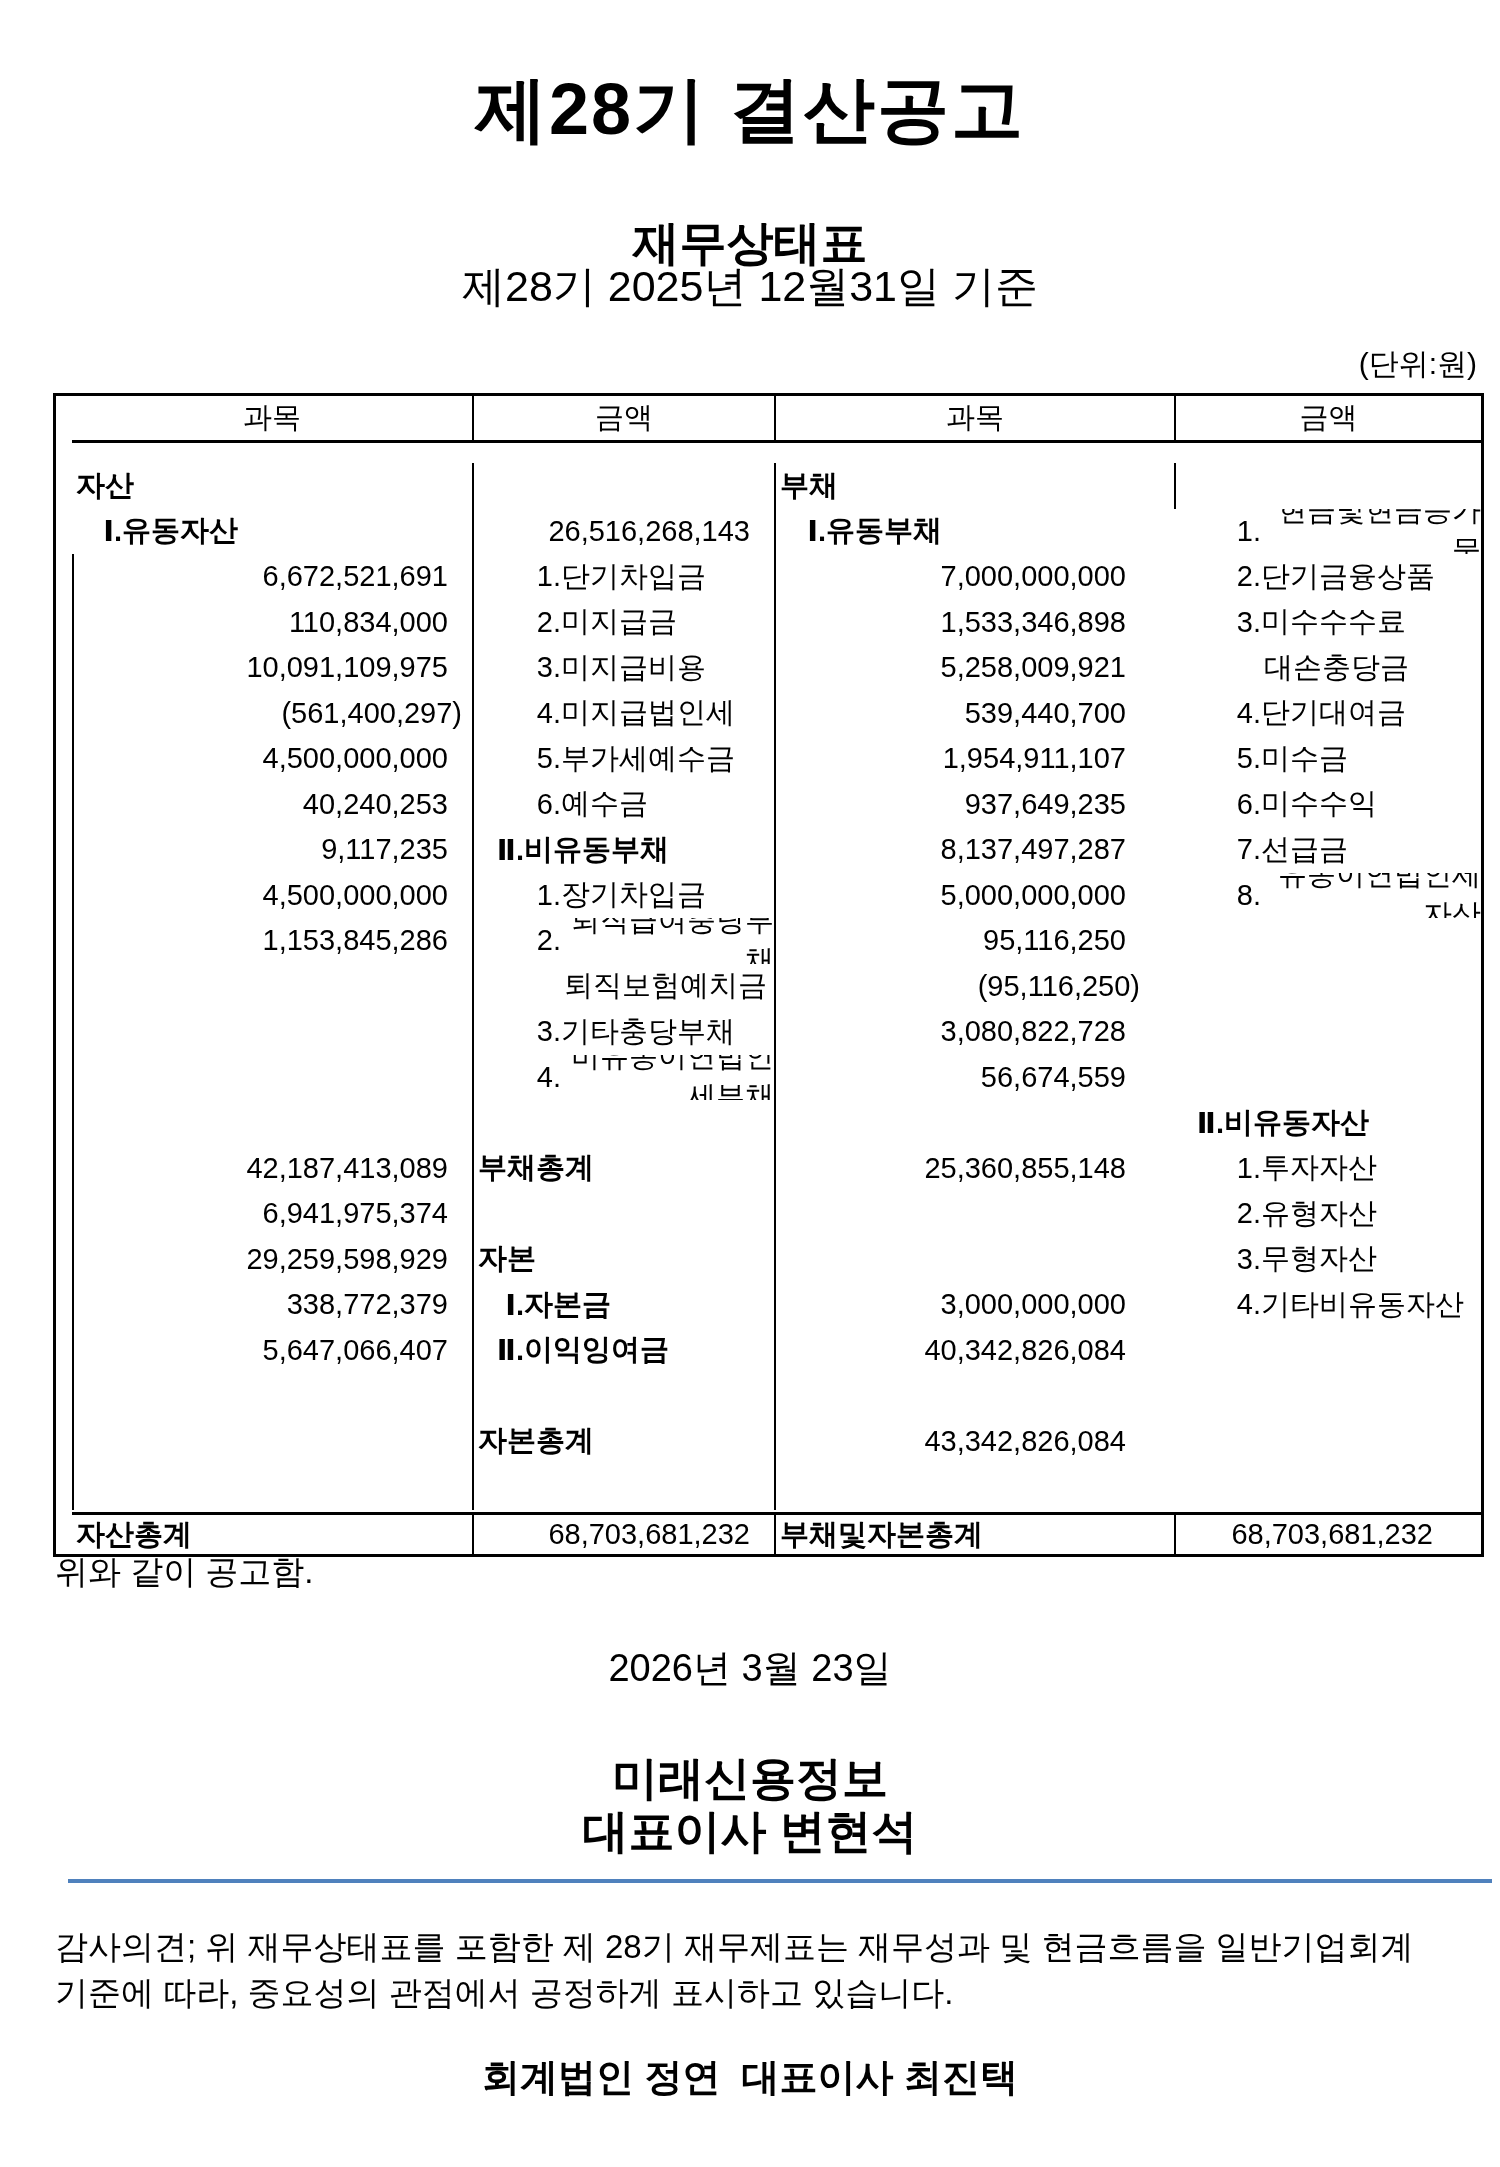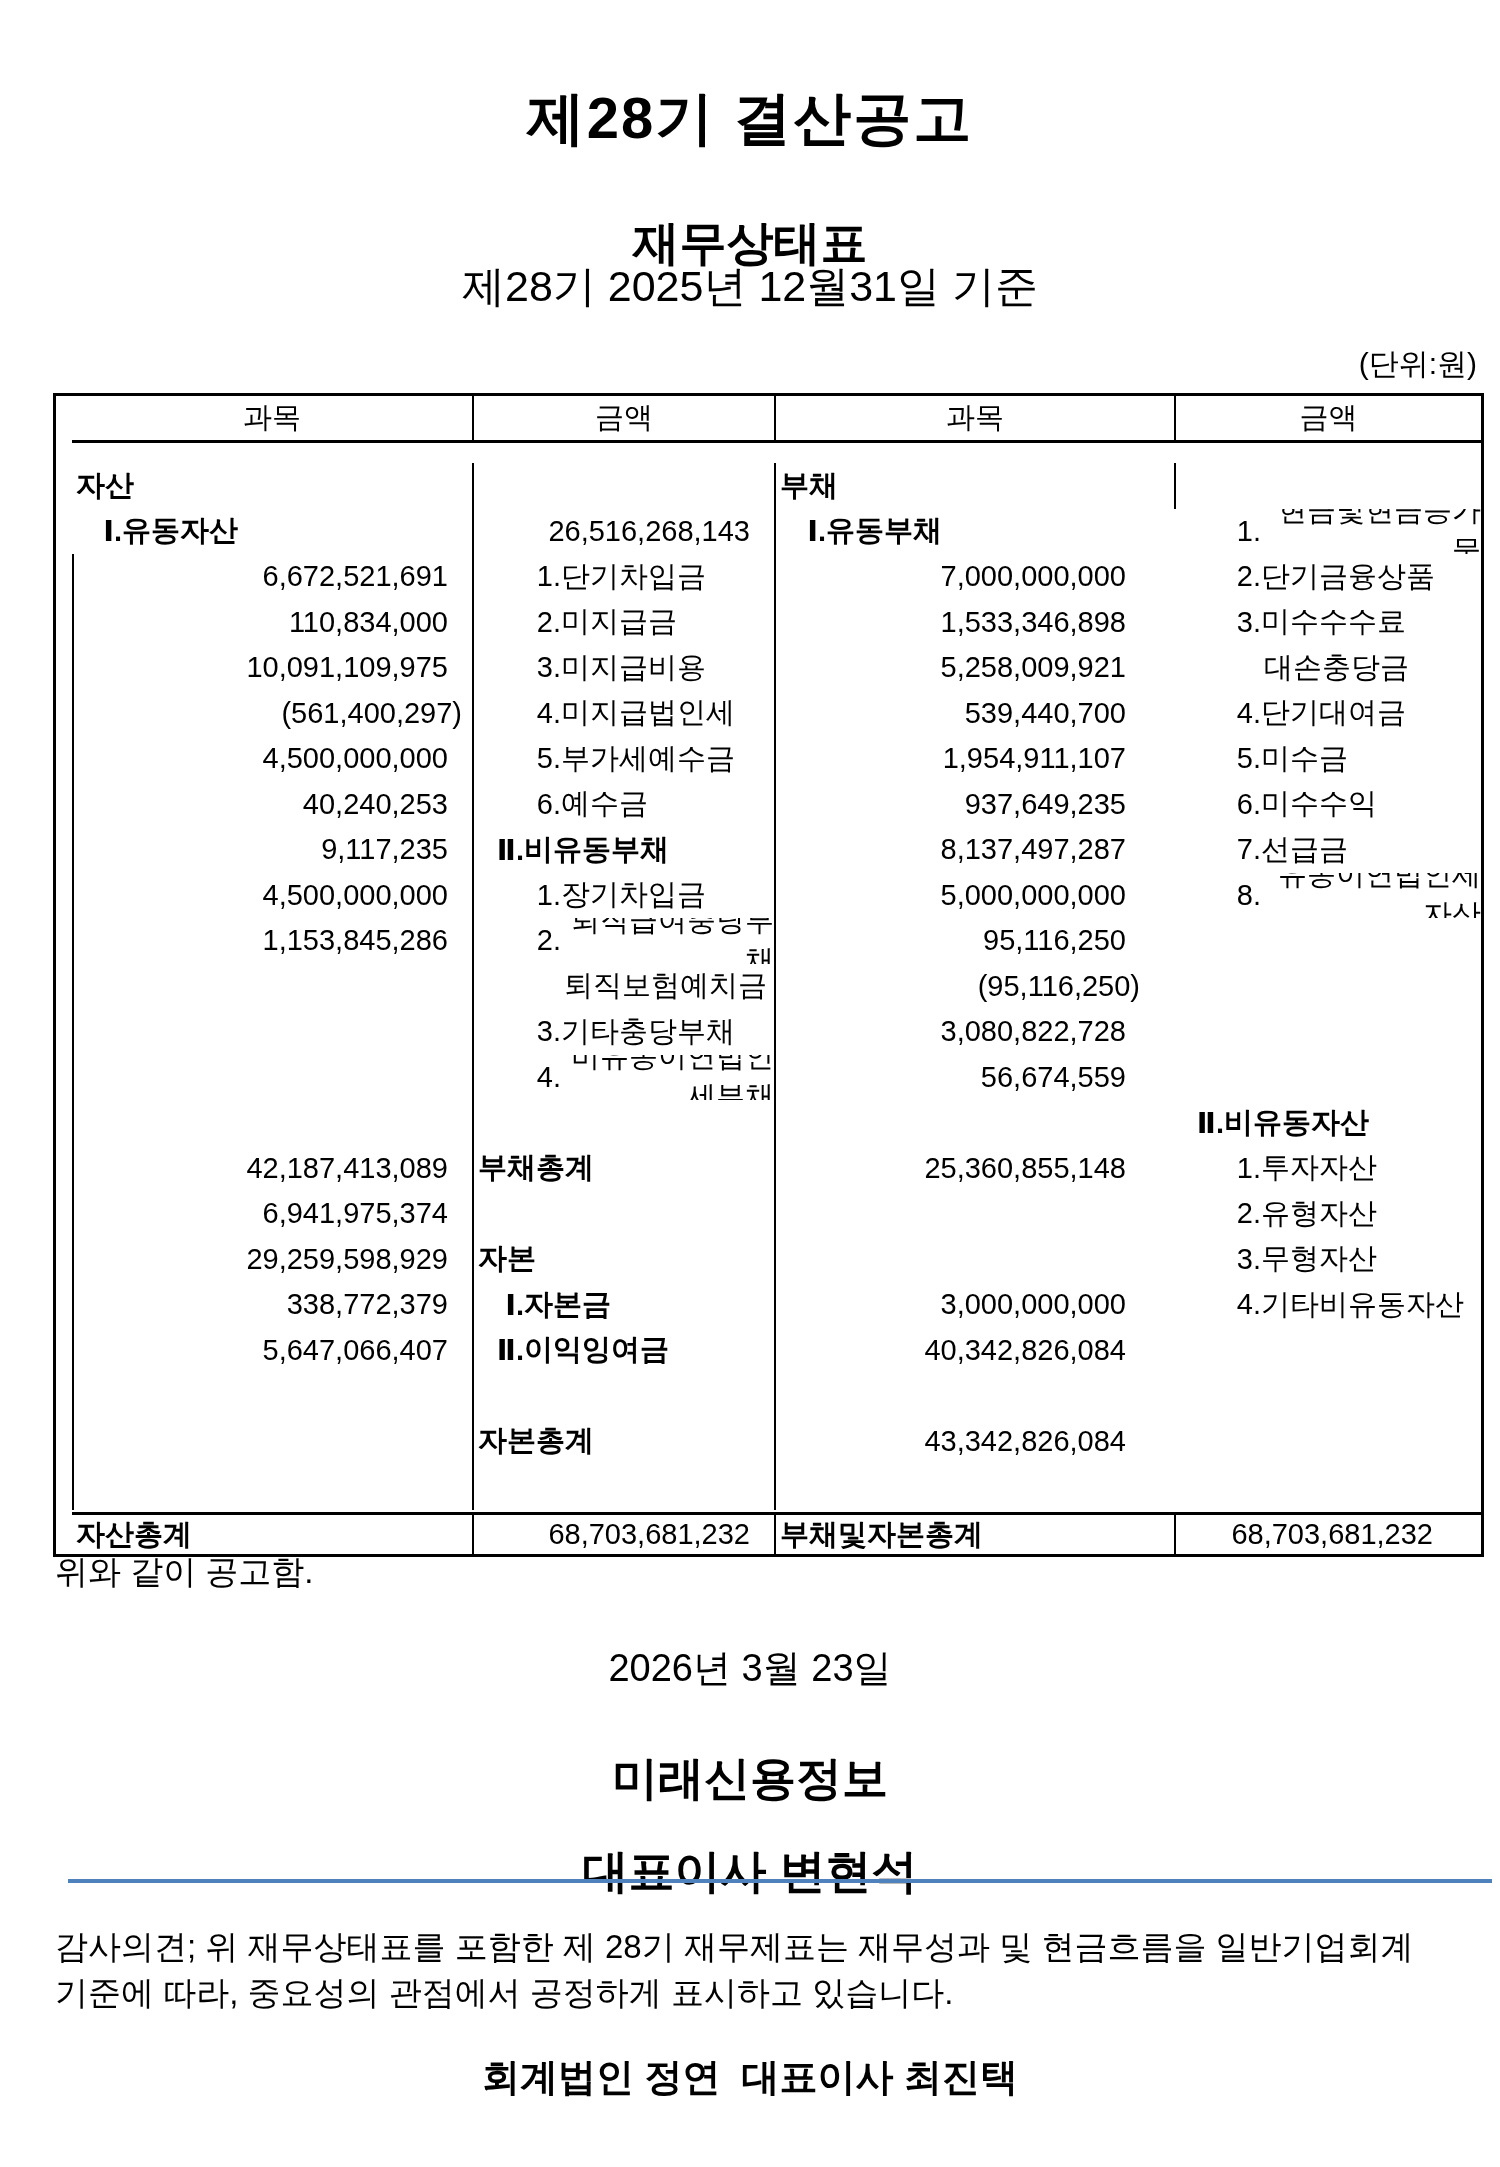--- a/index.html
+++ b/index.html
@@ -4,21 +4,21 @@
 <style>
   html,body{margin:0;padding:0;background:#ffffff;}
   .page{
     position:relative;
     width:1500px;height:2167px;
     background:#ffffff;color:#000;
     font-family:"Liberation Sans","DejaVu Sans",sans-serif;
     overflow:hidden;
   }
   .centered{position:absolute;left:0;width:1500px;text-align:center;white-space:pre;}
-  .doc-title{top:80px;font-size:58px;font-weight:bold;letter-spacing:2px;}
+  .doc-title{top:62px;font-size:72px;font-weight:bold;letter-spacing:2px;}
   .doc-subtitle{top:212px;font-size:47px;font-weight:bold;}
   .doc-date{top:258px;font-size:43px;}
   .unit-label{position:absolute;top:344px;right:23px;font-size:30px;}
 
   
   .fin-table{
     position:absolute;left:53px;top:393px;width:1431px;
     border:3px solid #000;box-sizing:border-box;background:#fff;
     font-size:29px;
     padding-left:16px;
@@ -45,21 +45,21 @@
   .cA{padding-right:24px;}
   .cB{padding-right:48px;}
   .cA.paren{padding-right:10px;}
   .cB.paren{padding-right:34px;}
   .trow{height:39px;}
 
   
   .announce-note{position:absolute;left:55px;top:1550px;font-size:33px;}
   .announce-date{top:1643px;font-size:38px;}
   .company-name{top:1748px;font-size:46px;font-weight:bold;}
-  .ceo-line{top:1801px;font-size:46px;font-weight:bold;margin-top:40px;}
+  .ceo-line{top:1801px;font-size:46px;font-weight:bold;}
   .accent-rule{position:absolute;left:68px;top:1879px;width:1424px;height:4px;}
   .audit-par{position:absolute;left:55px;top:1924px;width:1400px;font-size:33px;line-height:46px;}
   .auditor-line{top:2052px;font-size:38px;font-weight:bold;}
 </style>
 </head>
 <body>
 
 <div class="page">
 
   <div class="centered doc-title">제28기 결산공고</div>

